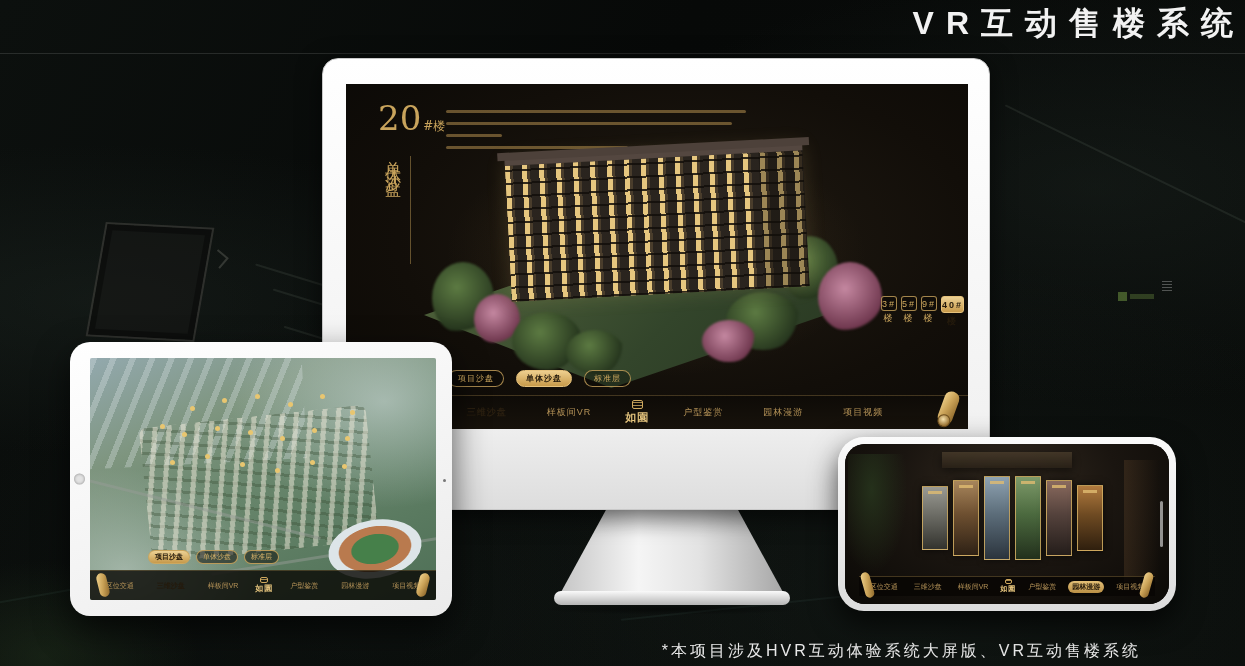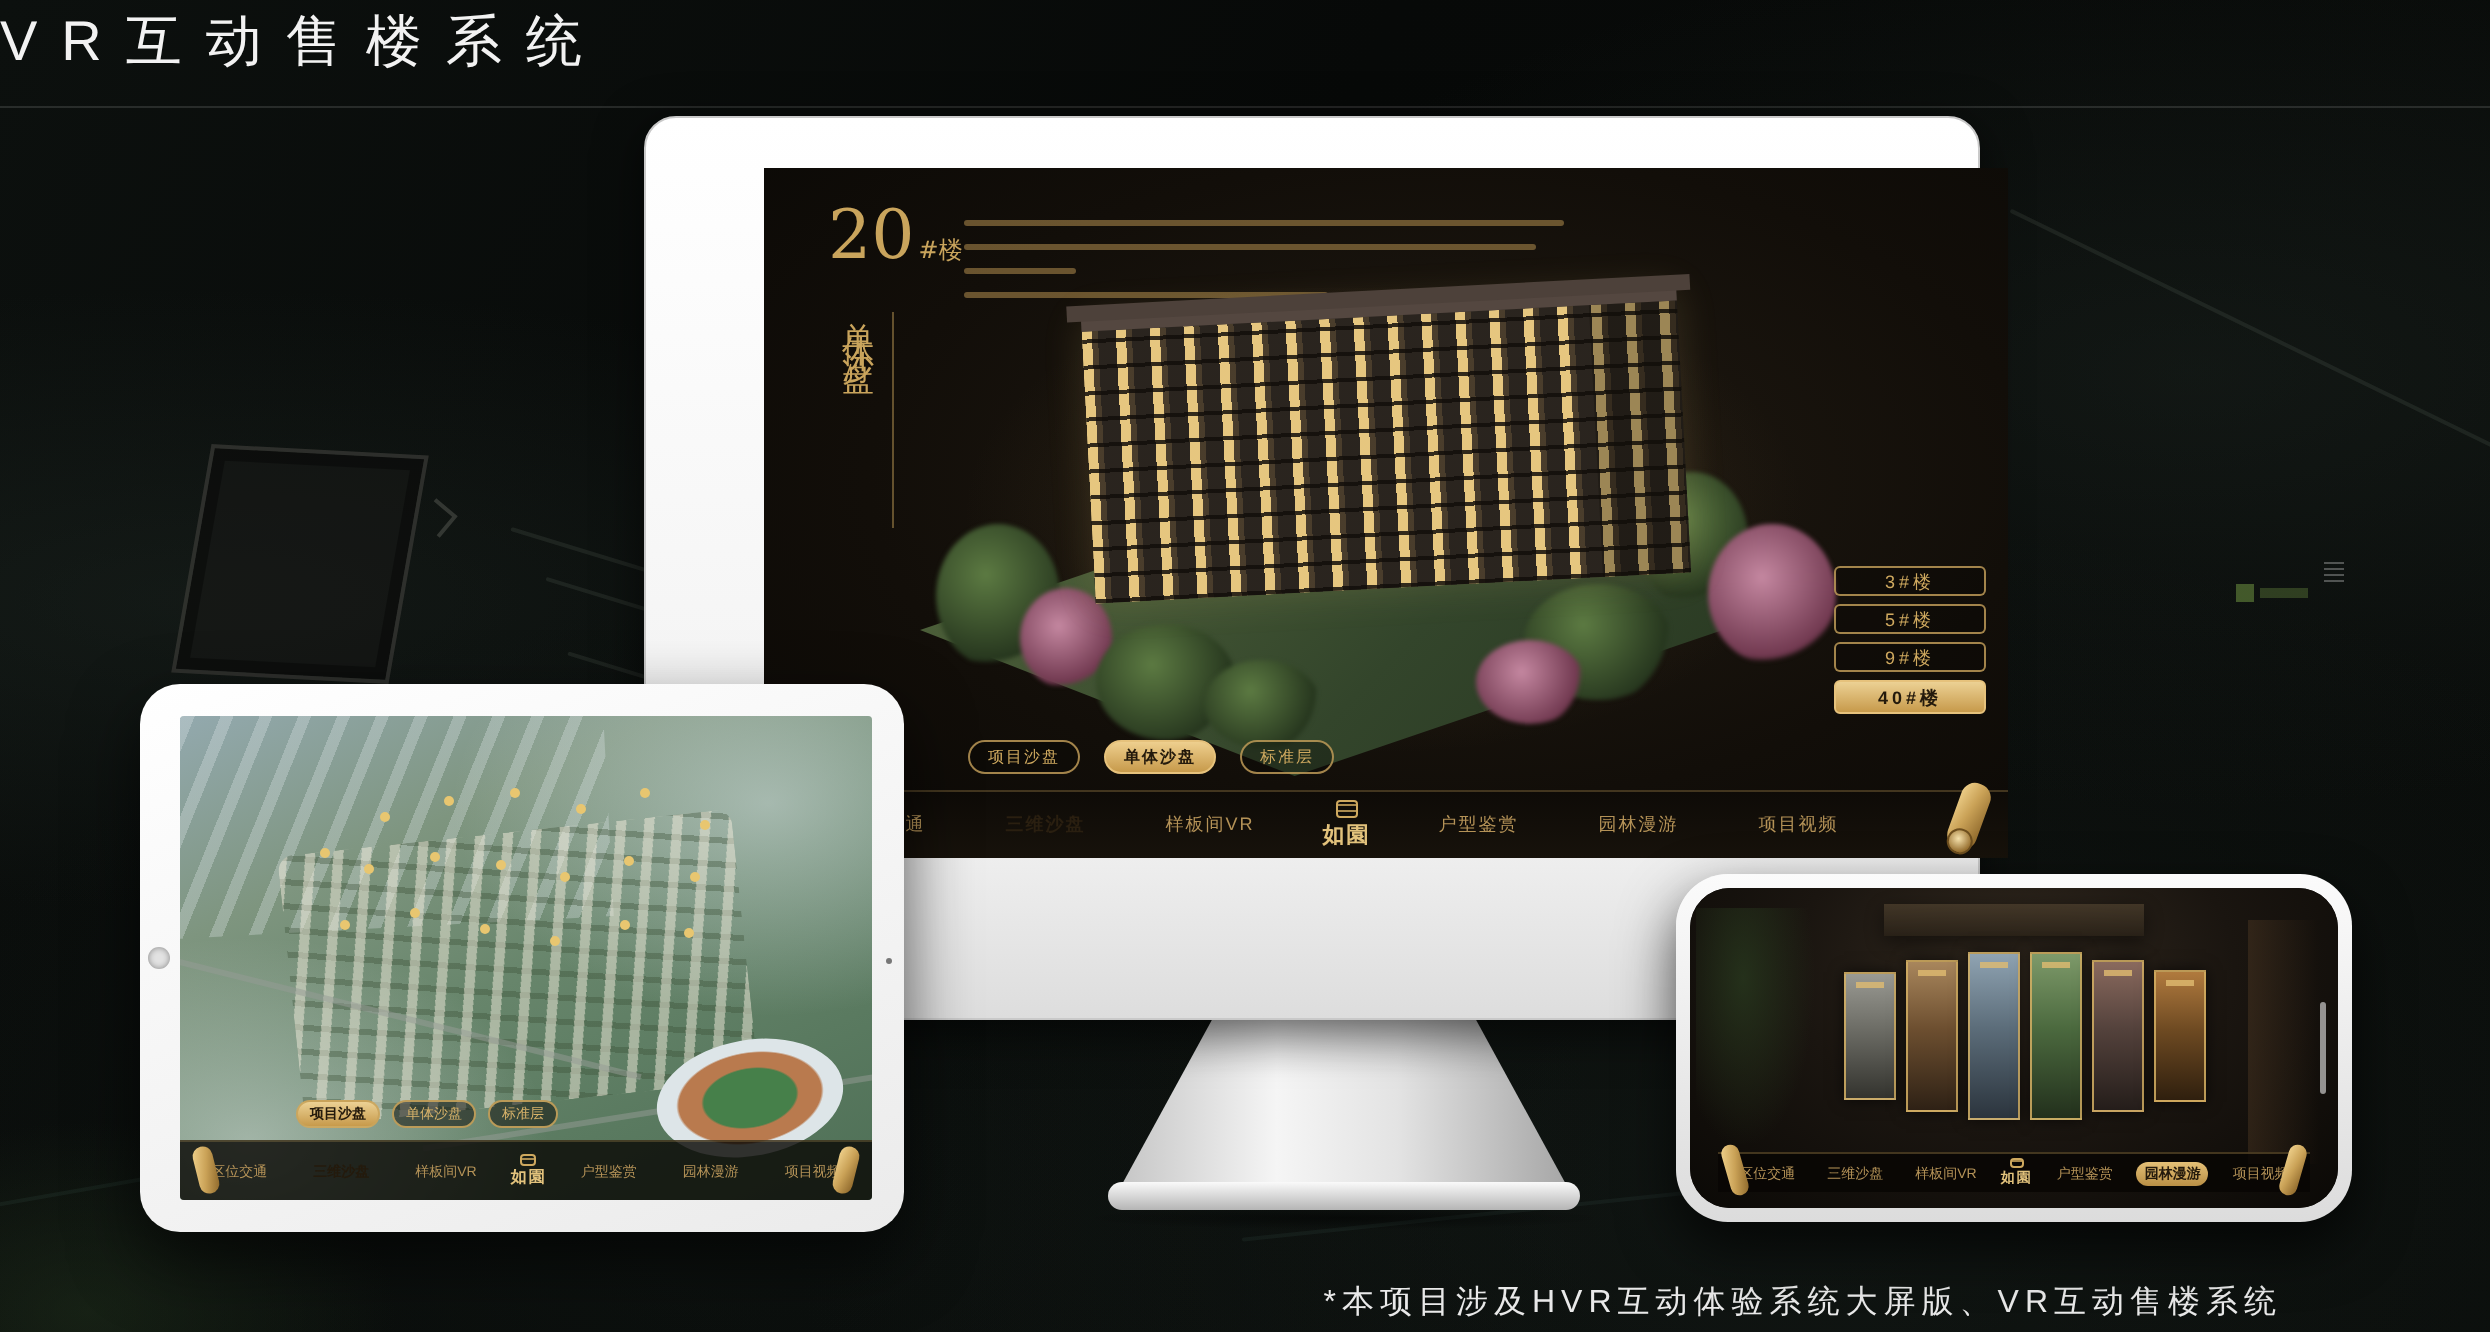--- a/index.html
+++ b/index.html
@@ -28,29 +28,29 @@
   .l4 { left:990px; top:170px; width:300px; transform:rotate(26deg); }
   .l5 { left:-30px; top:580px; width:300px; transform:rotate(-10deg); background:rgba(90,130,120,.12); }
   .l6 { left:620px; top:600px; width:360px; transform:rotate(-6deg); background:rgba(90,130,120,.10); }
   .bg-foliage { position:absolute; left:-60px; top:560px; width:260px; height:160px;
     background:radial-gradient(ellipse at 40% 60%, rgba(32,48,28,.55), transparent 70%); }
   .bg-mark-green { position:absolute; left:1118px; top:292px; width:9px; height:9px; background:rgba(120,160,70,.5); }
   .bg-mark-bar { position:absolute; left:1130px; top:294px; width:24px; height:5px; background:rgba(120,160,70,.32); }
   .bg-mark-grid { position:absolute; left:1162px; top:281px; width:10px; height:10px;
     background:repeating-linear-gradient(0deg, rgba(255,255,255,.28) 0 1px, transparent 1px 3px); }
   
-  .page-title { position:absolute; left:0; top:2px; width:100%; text-align:left;
-    font-size:28px; font-weight:normal; color:#f2f2f2; letter-spacing:12px; }
+  .page-title { position:absolute; left:0; top:2px; width:100%; text-align:right;
+    font-size:32px; font-weight:bold; color:#f2f2f2; letter-spacing:12px; }
   .footnote { position:absolute; right:104px; bottom:4px; font-size:16px; color:#e9e9e9; letter-spacing:3px; }
   
   .monitor { position:absolute; left:322px; top:58px; width:668px; height:452px; border-radius:16px;
     background:linear-gradient(180deg,#ffffff,#f2f2f2 78%,#dddddd); border:1px solid #c9c9c9;
     box-shadow:0 6px 24px rgba(0,0,0,.6); z-index:2; }
   .screen { position:absolute; left:23px; top:25px; width:622px; height:345px; overflow:hidden;
-    background:radial-gradient(ellipse at 55% 45%, #201a12 0%, #120e09 60%, #0b0906 100%);margin-left:36px; }
+    background:radial-gradient(ellipse at 55% 45%, #201a12 0%, #120e09 60%, #0b0906 100%); }
   .stand { position:absolute; left:560px; top:508px; width:224px; height:86px; z-index:1;
     clip-path:polygon(21% 0, 79% 0, 100% 100%, 0 100%);
     background:linear-gradient(180deg, rgba(0,0,0,.10), rgba(0,0,0,0) 35%),
                linear-gradient(90deg,#c6c6c6,#f5f5f5 35%,#e3e3e3 62%,#a6a6a6); }
   .stand-base { position:absolute; left:554px; top:591px; width:236px; height:14px; border-radius:8px; z-index:1;
     background:linear-gradient(180deg,#fafafa,#b5b5b5); }
   .stand-shadow { position:absolute; left:538px; top:603px; width:268px; height:12px;
     background:radial-gradient(ellipse, rgba(0,0,0,.5), transparent 70%); }
   
   .hl-num { position:absolute; left:32px; top:14px; color:#c9a45c; font-family:"DejaVu Serif", serif; font-size:34px; }
@@ -79,21 +79,21 @@
     background:radial-gradient(circle at 40% 35%, #5c7a42, #26361e 72%, rgba(0,0,0,0) 74%); }
   .tree.pink { background:radial-gradient(circle at 42% 38%, #c487a0, #70384f 70%, rgba(0,0,0,0) 74%); }
   .t1 { left:16px; top:118px; width:62px; height:72px; }
   .t2 { left:58px; top:150px; width:46px; height:50px; }
   .t3 { left:96px; top:168px; width:70px; height:58px; }
   .t4 { right:58px; top:92px; width:56px; height:66px; }
   .t5 { right:14px; top:118px; width:64px; height:70px; }
   .t6 { right:96px; top:148px; width:74px; height:58px; }
   .t7 { left:150px; top:186px; width:58px; height:44px; }
   .t8 { right:140px; top:176px; width:54px; height:42px; }
-  .floor-btns { position:absolute; left:535px; top:199px; width:76px; display:flex; flex-direction:column; gap:4px; }
+  .floor-btns { position:absolute; left:535px; top:212px; width:76px; display:flex; flex-direction:row; gap:4px; }
   .fbtn { height:15px; line-height:14px; text-align:center; font-size:9px; letter-spacing:2px; color:#cfa95f;
     border:1px solid rgba(201,164,92,.8); border-radius:3px; background:rgba(10,8,6,.4); cursor:pointer; }
   .fbtn.selected { height:17px; line-height:16px; background:linear-gradient(#ecd194,#c79a4b);
     color:#241a0c; font-weight:bold; border-color:#e6c27c; }
   .view-tabs { position:absolute; left:102px; top:286px; display:flex; gap:12px; }
   .vtab { font-size:8px; letter-spacing:1px; color:#cfa95f; padding:2px 9px; border-radius:9px;
     border:1px solid rgba(201,164,92,.8); background:rgba(10,8,6,.35); cursor:pointer; }
   .vtab.selected { background:linear-gradient(#eecf8e,#c79a4b); color:#241a0c; border-color:#e6c27c; font-weight:bold; }
   .navbar { position:absolute; left:0; bottom:0; width:100%; height:34px;
     background:linear-gradient(180deg,#0e0b07,#17120b); border-top:1px solid rgba(201,164,92,.25);

